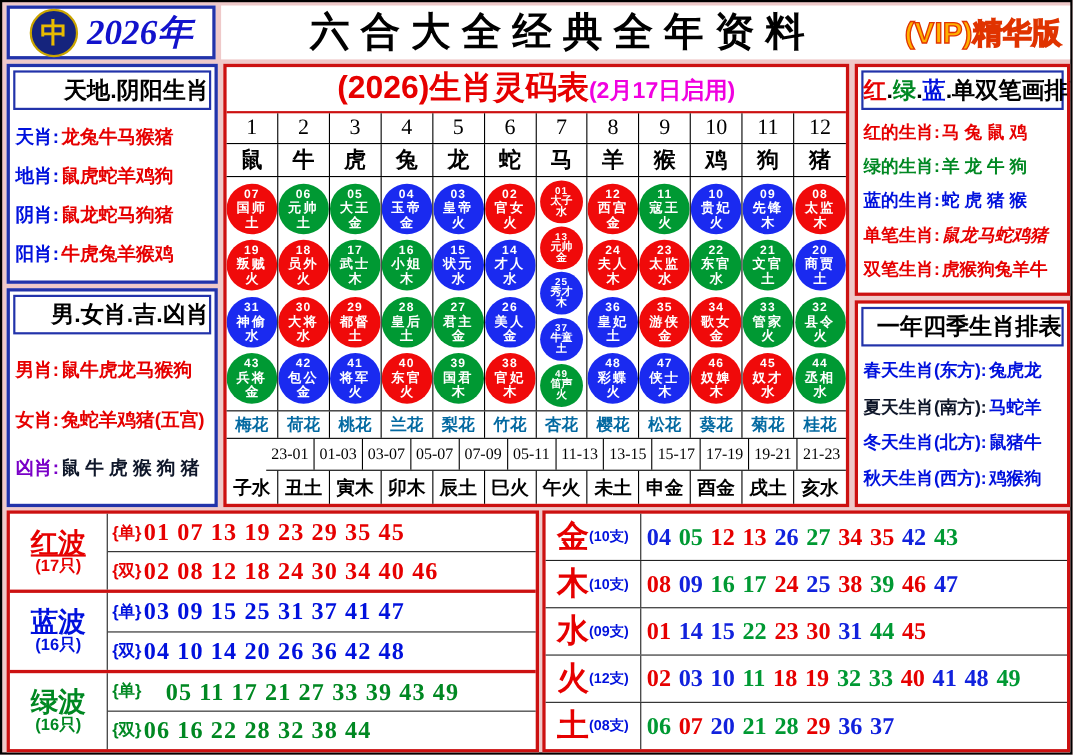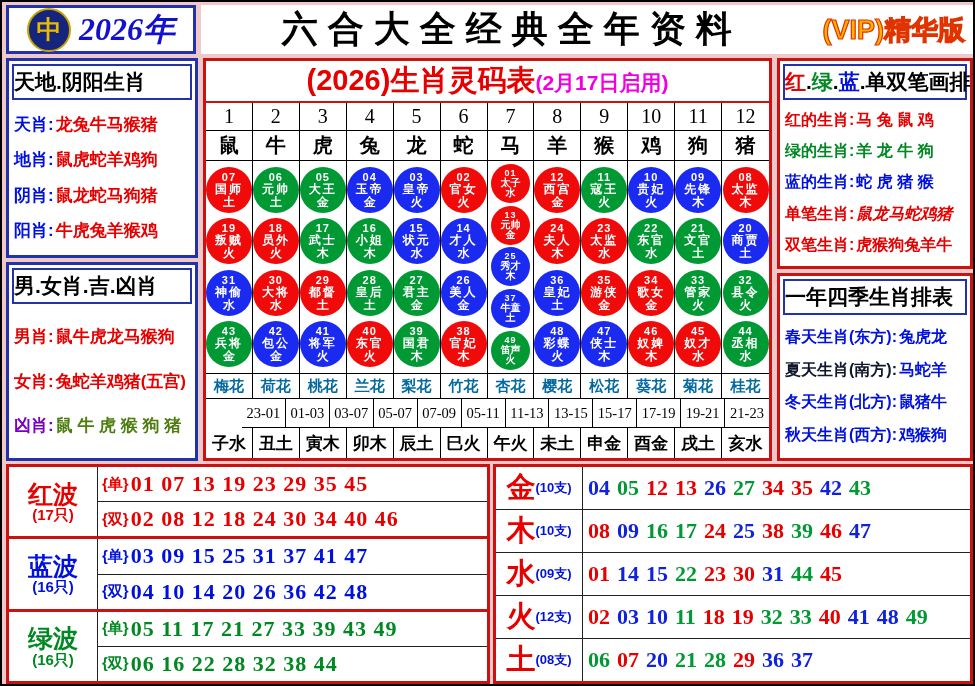--- a/index.html
+++ b/index.html
@@ -12,21 +12,21 @@
   .logo{width:40px;height:40px;border-radius:50%;background:#15247d;border:2px solid #c9a400;color:#e8bb00;display:flex;align-items:center;justify-content:center;font-size:25px;font-weight:bold;flex:none;}
   .year{font-size:32px;font-weight:bold;font-style:italic;color:#1212cc;font-family:"Liberation Serif",serif;white-space:nowrap;}
   .title-area{left:199px;top:3px;width:772px;height:49px;background:#fff;display:flex;align-items:center;}
   .main-title{flex:1;text-align:center;font-size:36px;font-weight:bold;color:#000;letter-spacing:10px;white-space:nowrap;}
   .vip{font-size:27px;font-weight:bold;color:#ffb000;-webkit-text-stroke:1.2px #e03300;padding-right:8px;white-space:nowrap;}
 
   
   .panel{background:#fff;display:flex;flex-direction:column;}
   .navy-border{border:3px solid #2233aa;}
   .red-border{border:3px solid #cc1111;}
-  .panel-title{margin:3px 3px 0;border:2px solid #2233aa;text-align:left;font-weight:bold;font-size:21px;color:#000;padding:2px 0;white-space:nowrap;}
+  .panel-title{margin:3px 3px 0;border:2px solid #2233aa;text-align:right;font-weight:bold;font-size:21px;color:#000;padding:2px 0;white-space:nowrap;}
   .panel-rows{flex:1;display:flex;flex-direction:column;justify-content:space-evenly;padding:0 5px;}
   .p-row{white-space:nowrap;font-weight:bold;font-size:17px;}
   .small-rows .p-row{font-size:16px;}
   .p-label{margin-right:2px;}
   .left1{left:4px;top:56px;width:192px;height:200px;}
   .left2{left:4px;top:260px;width:192px;height:199px;}
   .right1{left:775px;top:56px;width:196px;height:211px;}
   .right2{left:775px;top:271px;width:196px;height:188px;}
 
   
@@ -100,21 +100,21 @@
         <div class="p-row"><span class="p-label" style="color: rgb(0, 17, 221);">地肖:</span><span class="p-value" style="color: rgb(230, 0, 0);">鼠虎蛇羊鸡狗</span></div>
         <div class="p-row"><span class="p-label" style="color: rgb(0, 17, 221);">阴肖:</span><span class="p-value" style="color: rgb(230, 0, 0);">鼠龙蛇马狗猪</span></div>
         <div class="p-row"><span class="p-label" style="color: rgb(0, 17, 221);">阳肖:</span><span class="p-value" style="color: rgb(230, 0, 0);">牛虎兔羊猴鸡</span></div>
       </div>
   </div>
   <div class="abs panel navy-border left2">
     <div class="panel-title">男.女肖.吉.凶肖</div>
     <div class="panel-rows" id="lp2">
         <div class="p-row"><span class="p-label" style="color: rgb(230, 0, 0);">男肖:</span><span class="p-value" style="color: rgb(230, 0, 0);">鼠牛虎龙马猴狗</span></div>
         <div class="p-row"><span class="p-label" style="color: rgb(230, 0, 0);">女肖:</span><span class="p-value" style="color: rgb(230, 0, 0);">兔蛇羊鸡猪(五宫)</span></div>
-        <div class="p-row"><span class="p-label" style="color: rgb(122, 0, 200);">凶肖:</span><span class="p-value" style="color: #4d7c0f;">鼠 牛 虎 猴 狗 猪</span></div>
+        <div class="p-row"><span class="p-label" style="color: rgb(122, 0, 200);">凶肖:</span><span class="p-value" style="color: #0f172a;">鼠 牛 虎 猴 狗 猪</span></div>
       </div>
   </div>
 
   <div class="abs center">
     <div class="mt-title">
       <span class="mt-main">(2026)生肖灵码表</span><span class="mt-sub">(2月17日启用)</span>
     </div>
     <div class="mt-grid" id="mt-numbers">
         <div class="cell">1</div>
         <div class="cell">2</div>
@@ -474,21 +474,21 @@
         <div class="p-row"><span class="p-label" style="color: rgb(0, 17, 221);">春天生肖(东方):</span><span class="p-value" style="color: rgb(0, 17, 221);">兔虎龙</span></div>
         <div class="p-row"><span class="p-label" style="color: #0f172a;">夏天生肖(南方):</span><span class="p-value" style="color: rgb(0, 17, 221);">马蛇羊</span></div>
         <div class="p-row"><span class="p-label" style="color: rgb(0, 17, 221);">冬天生肖(北方):</span><span class="p-value" style="color: rgb(0, 17, 221);">鼠猪牛</span></div>
         <div class="p-row"><span class="p-label" style="color: rgb(0, 17, 221);">秋天生肖(西方):</span><span class="p-value" style="color: rgb(0, 17, 221);">鸡猴狗</span></div>
       </div>
   </div>
 
   <div class="abs bottomL" id="wave-groups">
       <div class="wave-group">
         <div class="wave-label">
-          <div class="wave-name" style="color: rgb(230, 0, 0);">红波</div>
+          <div class="wave-name" style="color: rgb(230, 0, 0); text-decoration: underline;">红波</div>
           <div class="wave-count" style="color: rgb(230, 0, 0);">(17只)</div>
         </div>
         <div class="wave-rows">
           <div class="wave-row">
             <span class="wave-tag" style="color: rgb(230, 0, 0);">{单}</span>
             <span class="wave-nums" style="color: rgb(230, 0, 0);">01 07 13 19 23 29 35 45</span>
           </div>
           <div class="wave-row">
             <span class="wave-tag" style="color: rgb(230, 0, 0);">{双}</span>
             <span class="wave-nums" style="color: rgb(230, 0, 0);">02 08 12 18 24 30 34 40 46</span>
@@ -512,21 +512,21 @@
         </div>
       </div>
       <div class="wave-group">
         <div class="wave-label">
           <div class="wave-name" style="color: rgb(0, 136, 34);">绿波</div>
           <div class="wave-count" style="color: rgb(0, 136, 34);">(16只)</div>
         </div>
         <div class="wave-rows">
           <div class="wave-row">
             <span class="wave-tag" style="color: rgb(0, 136, 34);">{单}</span>
-            <span class="wave-nums" style="color: rgb(0, 136, 34);">05 11 17 21 27 33 39 43 49</span>
+            <span class="wave-nums" style="color: rgb(0, 136, 34); margin-left: 20px;">05 11 17 21 27 33 39 43 49</span>
           </div>
           <div class="wave-row">
             <span class="wave-tag" style="color: rgb(0, 136, 34);">{双}</span>
             <span class="wave-nums" style="color: rgb(0, 136, 34);">06 16 22 28 32 38 44</span>
           </div>
         </div>
       </div>
     </div>
 
   <div class="abs bottomR" id="elem-rows">

